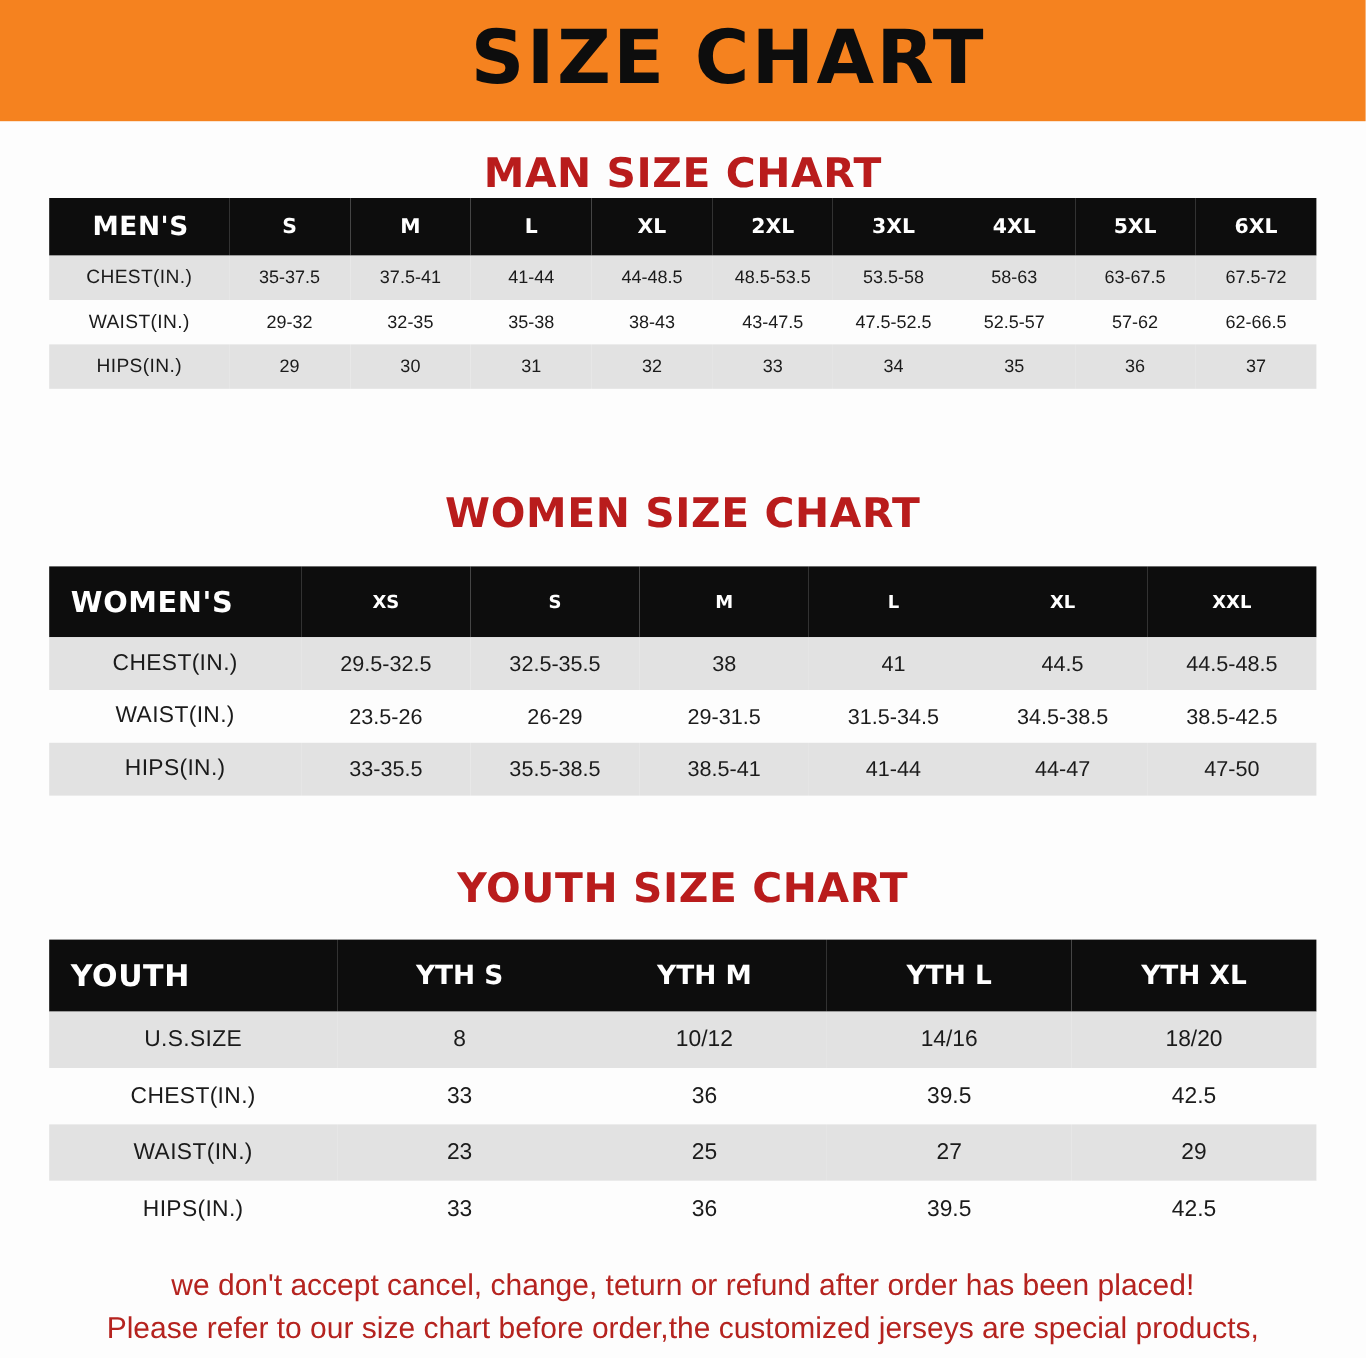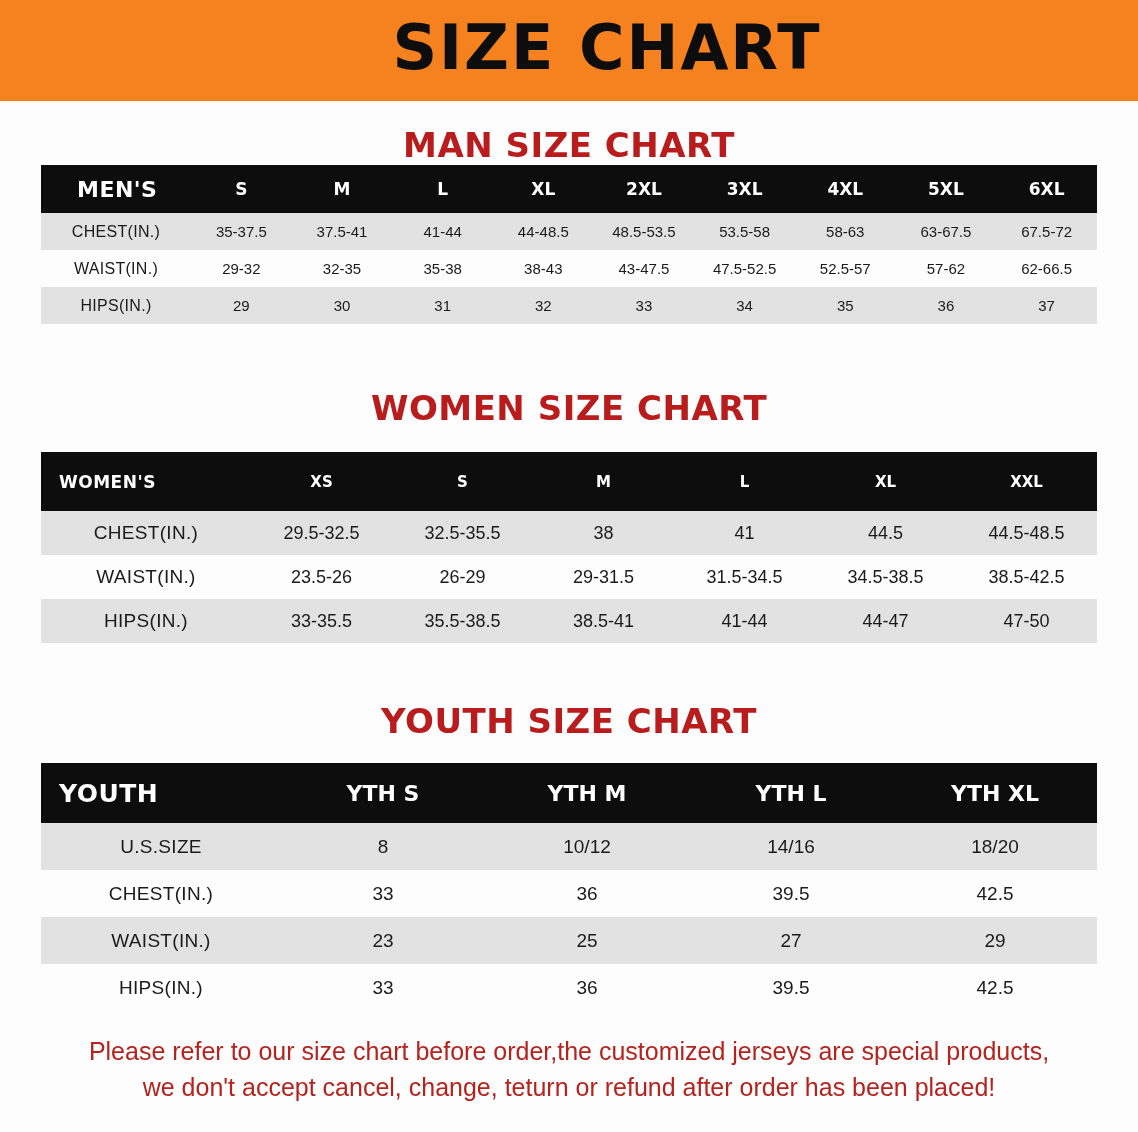--- a/index.html
+++ b/index.html
@@ -45,21 +45,21 @@
   
   .section-heading {
     text-align: center;
     font-family: "DejaVu Sans", sans-serif;
     font-weight: bold;
     font-size: 34px;
     letter-spacing: 0.5px;
     color: #b91c1c;
   }
   .h-man   { margin-top: 24px; }
-  .h-women { margin-top: 40px; }
+  .h-women { margin-top: 60px; }
   .h-youth { margin-top: 36px; }
 
   
   .table-wrap {
     margin: 0 41px;
   }
   table {
     width: 100%;
     border-collapse: collapse;
     table-layout: fixed;
@@ -94,21 +94,21 @@
   
   #men-table thead th { height: 46px; font-size: 17px; }
   #men-table thead th.corner { font-size: 22px; padding-left: 36px; }
   #men-table tbody td { height: 35px; font-size: 15px; }
   #men-table tbody td.rowlabel { font-size: 16px; }
   #men-table col.lbl { width: 150px; }
 
   
   #women-table { margin-top: 24px; }
   #women-table thead th { height: 57px; font-size: 15px; }
-  #women-table thead th.corner { font-size: 17px; }
+  #women-table thead th.corner { font-size: 24px; }
   #women-table tbody td { height: 42px; font-size: 18px; }
   #women-table tbody td.rowlabel { font-size: 19px; }
   #women-table col.lbl { width: 210px; }
 
   
   #youth-table { margin-top: 22px; }
   #youth-table thead th { height: 58px; font-size: 22px; }
   #youth-table thead th.corner { font-size: 25px; }
   #youth-table tbody td { height: 45px; font-size: 19px; }
   #youth-table tbody td.rowlabel { font-size: 19px; }
@@ -309,17 +309,17 @@
             <td>33</td>
             <td>36</td>
             <td>39.5</td>
             <td>42.5</td>
           </tr>
         </tbody>
     </table>
   </div>
 
   <div class="note">
+    <div>we don't accept cancel, change, teturn or refund after order has been placed!</div>
     <div>Please refer to our size chart before order,the customized jerseys are special products,</div>
-    <div>we don't accept cancel, change, teturn or refund after order has been placed!</div>
   </div>
 
 </div>
 
 </body></html>

